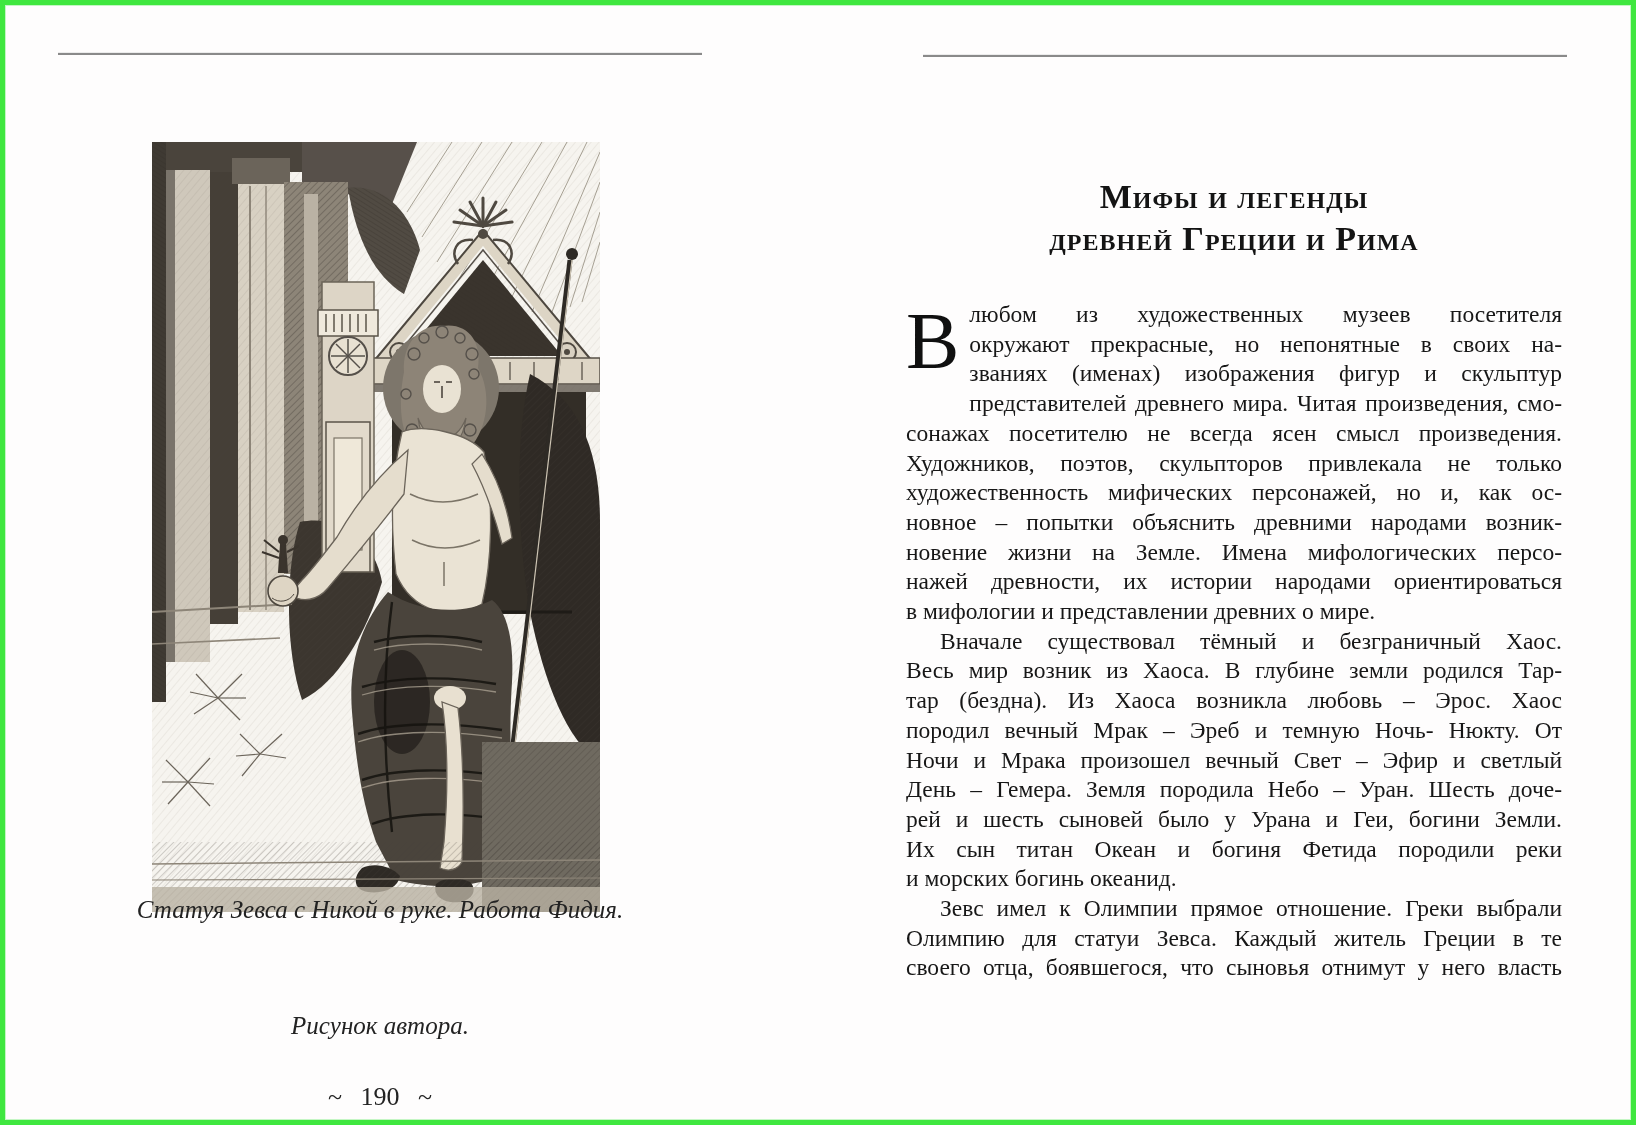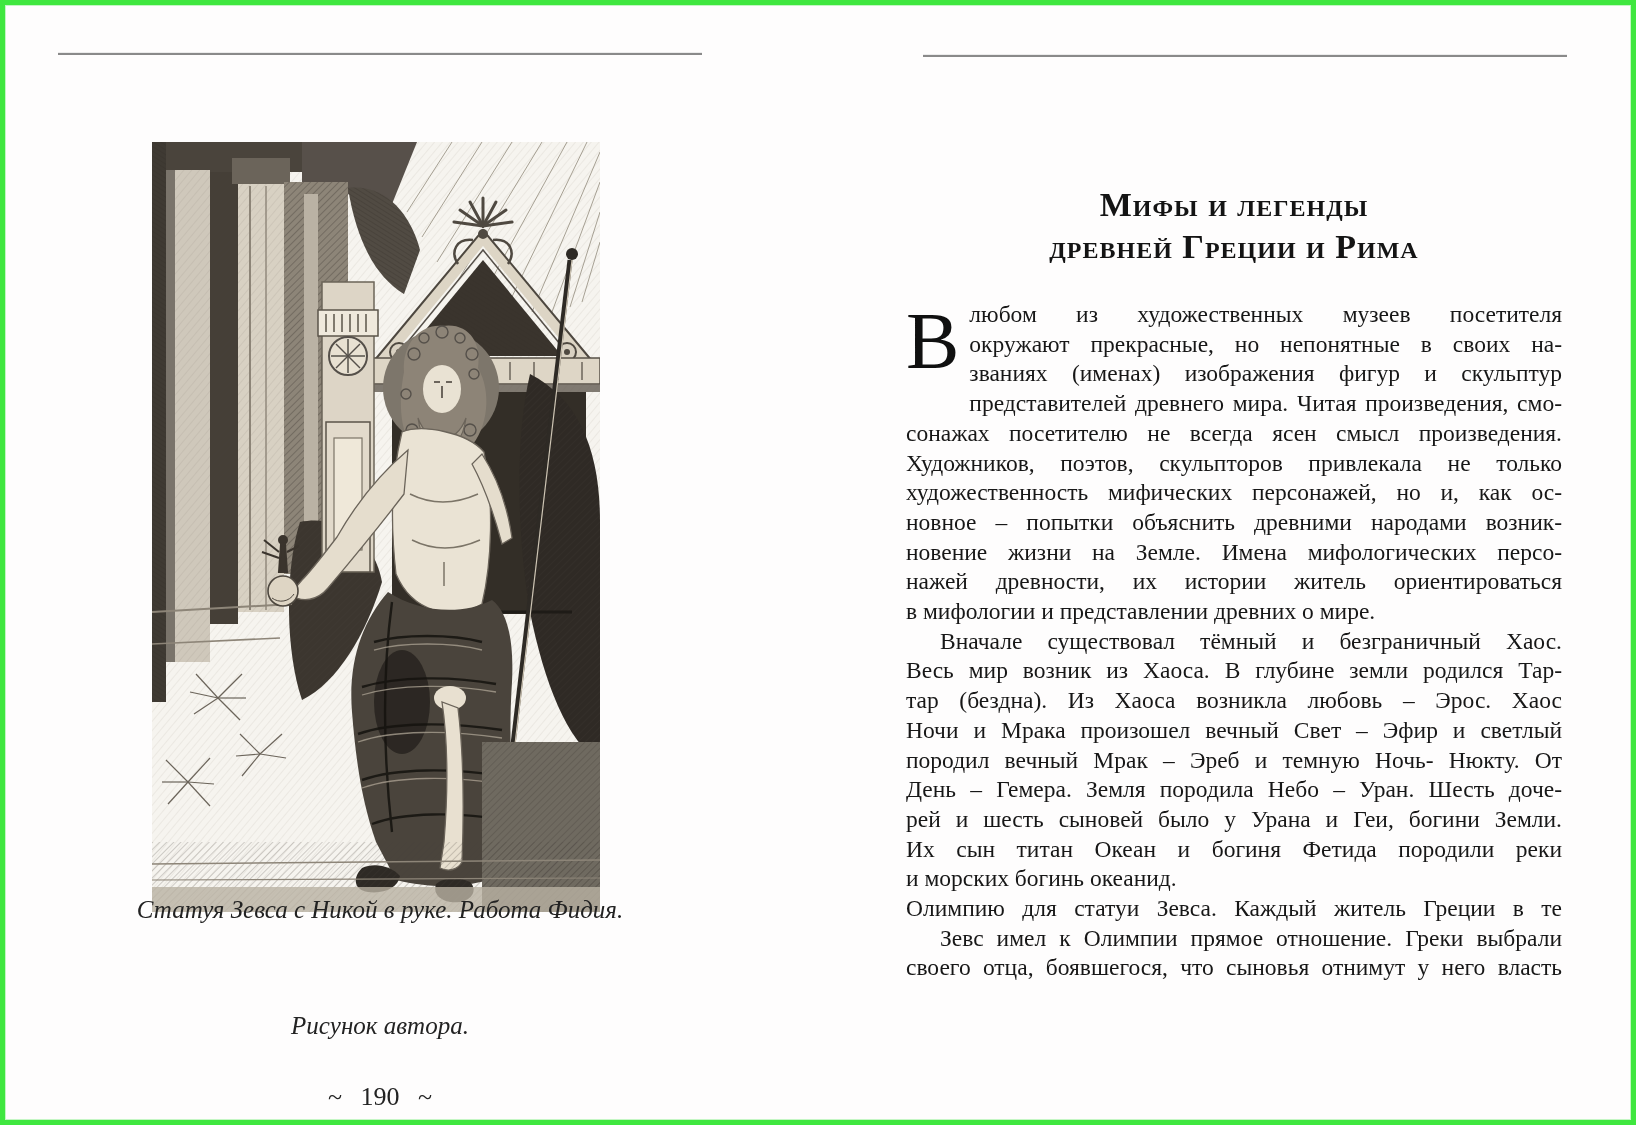--- a/index.html
+++ b/index.html
@@ -9,21 +9,21 @@
   .rule{position:absolute;height:3px;background:linear-gradient(#ececec 0 1px,#8a8a8a 1px 100%);}
   .rule-left{left:58px;top:52px;width:644px;}
   .rule-right{left:923px;top:54px;width:644px;}
   .illust{position:absolute;left:152px;top:142px;width:448px;height:770px;}
   .caption{position:absolute;left:58px;width:644px;text-align:center;font-style:italic;font-size:25px;color:#222;}
   .cap1{top:896px;}
   .cap2{top:1012px;}
   .pagenum{position:absolute;width:644px;text-align:center;font-size:26px;word-spacing:12px;color:#232323;top:1072px;}
   .pn-left{left:58px;margin-top:10px;}
   .pn-right{left:923px;margin-top:48px;}
-  .title{position:absolute;left:906px;top:184px;width:656px;text-align:center;
+  .title{position:absolute;left:906px;top:176px;width:656px;text-align:center;
          font-variant:small-caps;font-weight:700;font-size:34px;line-height:42px;letter-spacing:1px;color:#141414;}
   .bodycol{position:absolute;left:906px;top:300px;width:656px;font-size:23.5px;color:#171717;}
   .para{overflow:visible;}
   .dropcap{float:left;font-size:80px;line-height:78px;height:88px;padding:2px 10px 0 0;color:#101010;}
   .bline{line-height:29.7px;text-align:justify;text-align-last:justify;}
   .bline.last{text-align-last:left;}
   .bline.indent{text-indent:34px;}
 </style>
 </head>
 <body>
@@ -269,35 +269,35 @@
       <span class="dropcap">В</span>
       <div class="bline">любом из художественных музеев посетителя</div>
       <div class="bline">окружают прекрасные, но непонятные в своих на-</div>
       <div class="bline">званиях (именах) изображения фигур и скульптур</div>
       <div class="bline">представителей древнего мира. Читая произведения, смо-</div>
       <div class="bline">сонажах посетителю не всегда ясен смысл произведения.</div>
       <div class="bline">Художников, поэтов, скульпторов привлекала не только</div>
       <div class="bline">художественность мифических персонажей, но и, как ос-</div>
       <div class="bline">новное – попытки объяснить древними народами возник-</div>
       <div class="bline">новение жизни на Земле. Имена мифологических персо-</div>
-      <div class="bline">нажей древности, их истории житель ориентироваться</div>
+      <div class="bline">нажей древности, их истории народами ориентироваться</div>
       <div class="bline last">в мифологии и представлении древних о мире.</div>
     </div>
     <div class="para">
       <div class="bline indent">Вначале существовал тёмный и безграничный Хаос.</div>
       <div class="bline">Весь мир возник из Хаоса. В глубине земли родился Тар-</div>
       <div class="bline">тар (бездна). Из Хаоса возникла любовь – Эрос. Хаос</div>
+      <div class="bline">породил вечный Мрак – Эреб и темную Ночь- Нюкту. От</div>
       <div class="bline">Ночи и Мрака произошел вечный Свет – Эфир и светлый</div>
-      <div class="bline">породил вечный Мрак – Эреб и темную Ночь- Нюкту. От</div>
       <div class="bline">День – Гемера. Земля породила Небо – Уран. Шесть доче-</div>
       <div class="bline">рей и шесть сыновей было у Урана и Геи, богини Земли.</div>
       <div class="bline">Их сын титан Океан и богиня Фетида породили реки</div>
       <div class="bline last">и морских богинь океанид.</div>
     </div>
     <div class="para">
+      <div class="bline indent">Зевс имел к Олимпии прямое отношение. Греки выбрали</div>
       <div class="bline">Олимпию для статуи Зевса. Каждый житель Греции в те</div>
-      <div class="bline indent">Зевс имел к Олимпии прямое отношение. Греки выбрали</div>
       <div class="bline">своего отца, боявшегося, что сыновья отнимут у него власть</div>
     </div>
   </div>
 
   <div class="pagenum pn-right">~ 191 ~</div>
 </div>
 
 </body></html>

